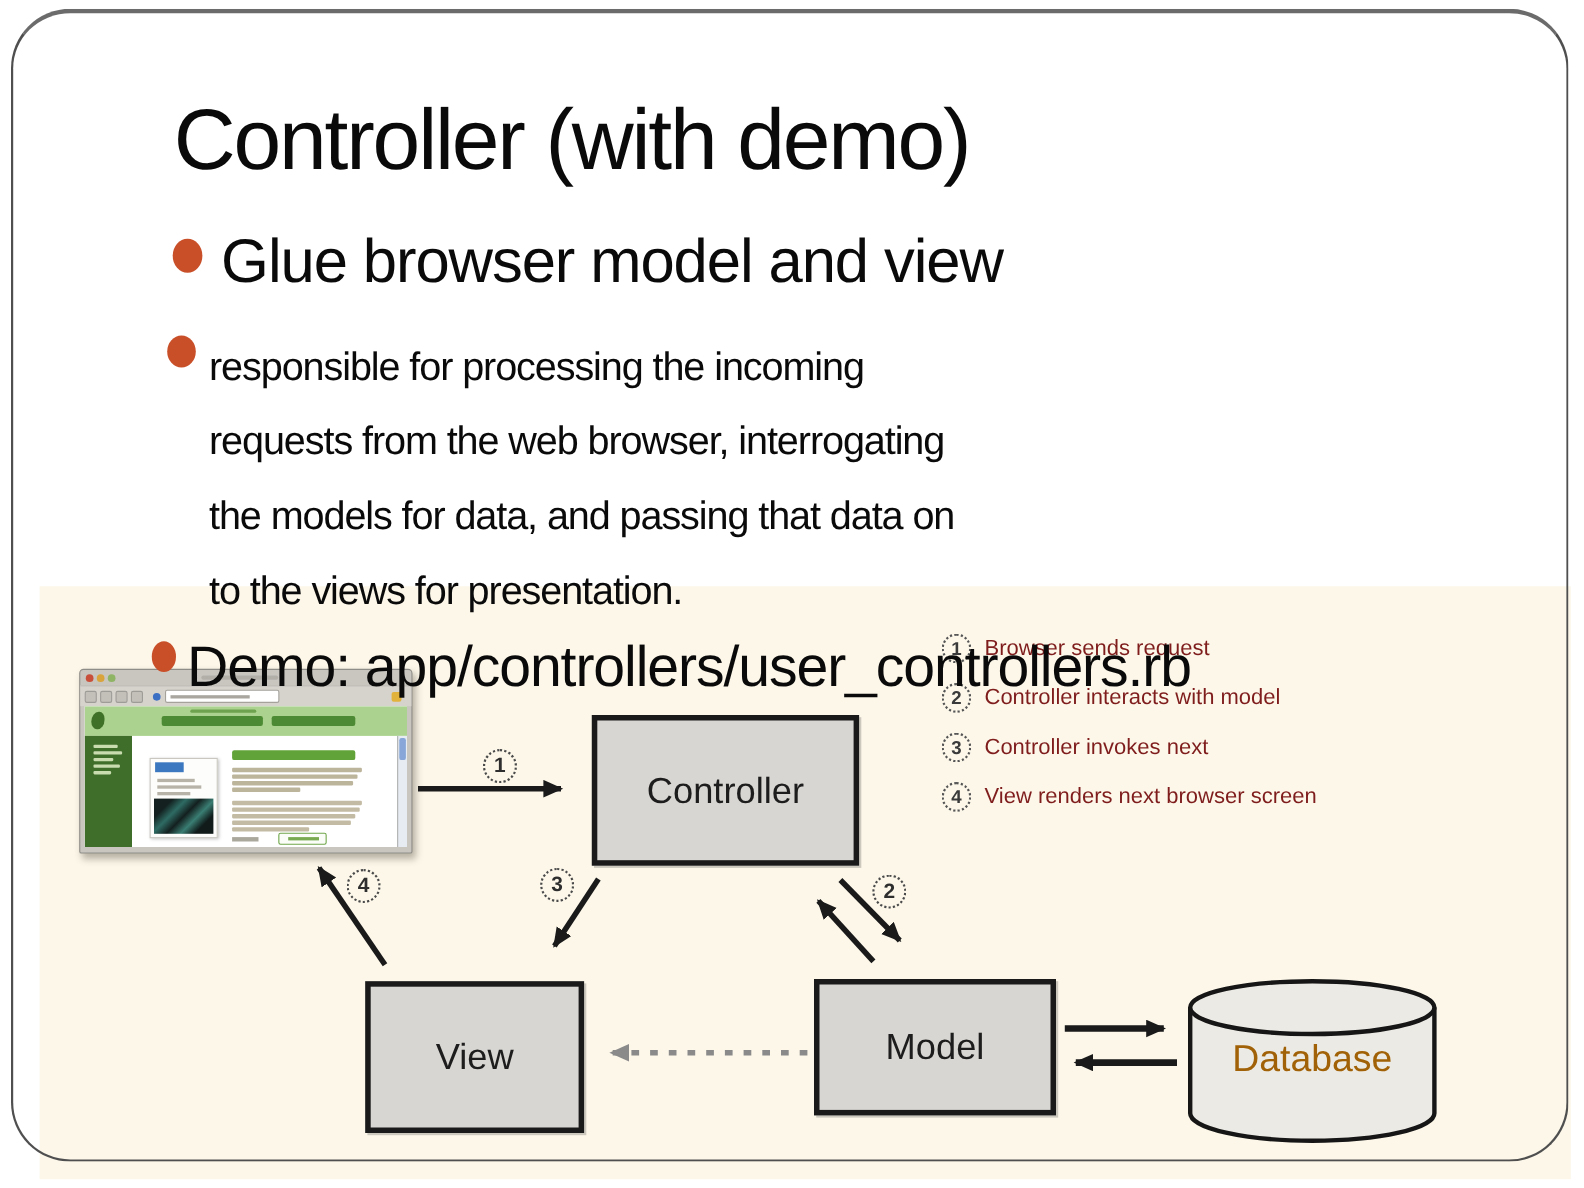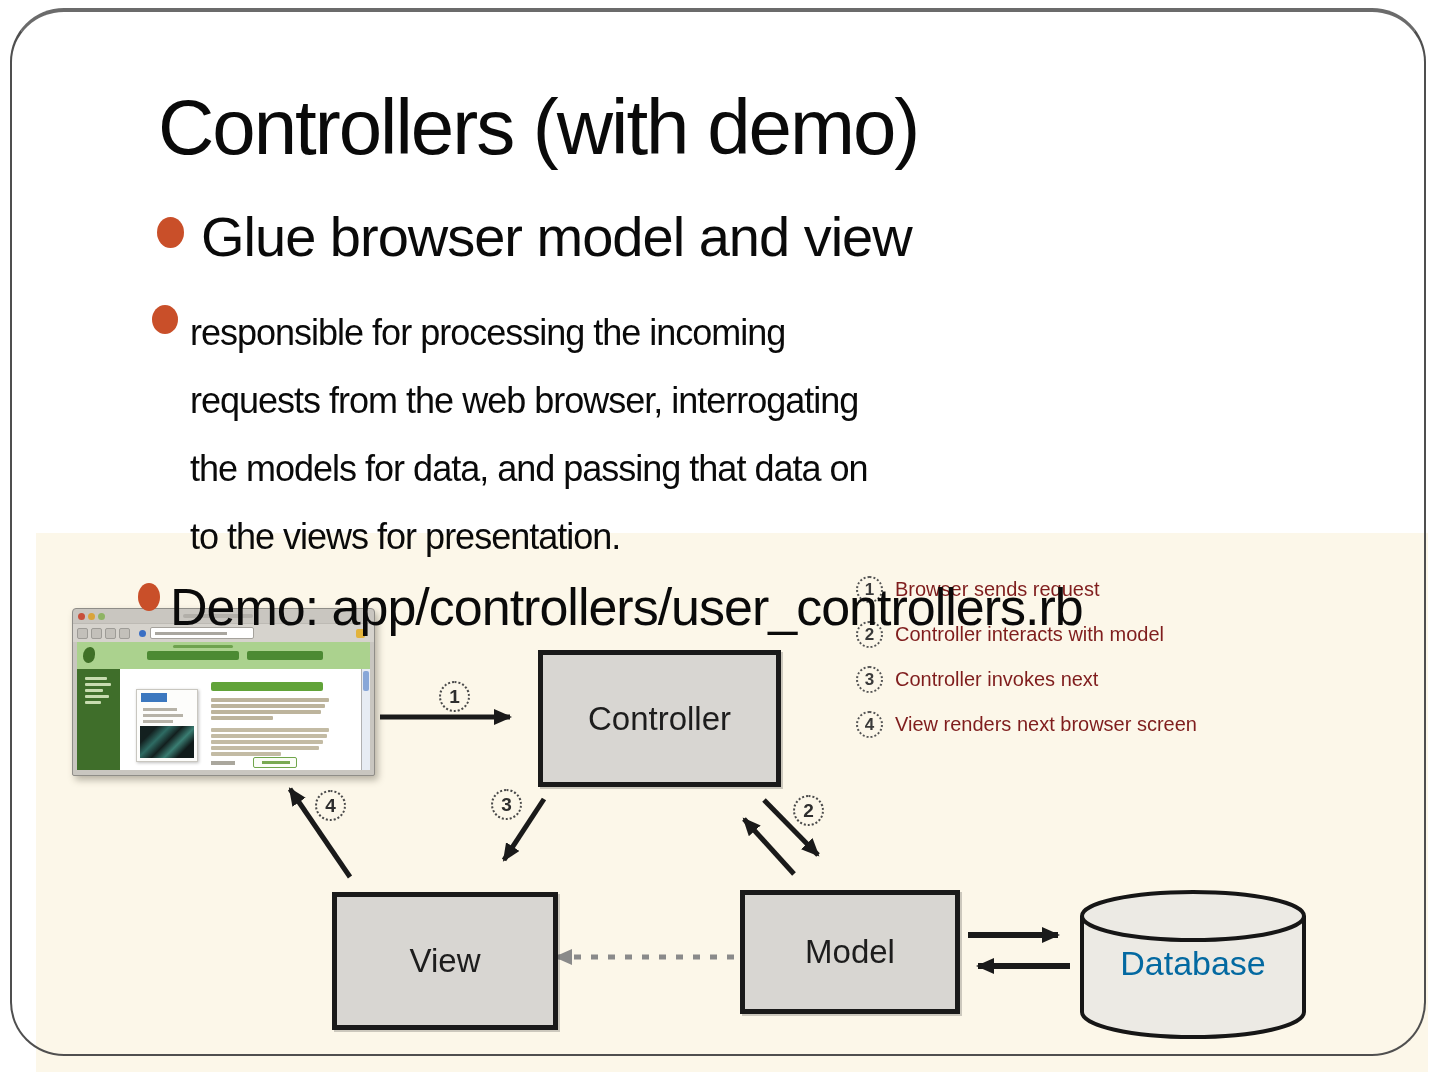--- a/index.html
+++ b/index.html
@@ -37,26 +37,26 @@
     position:absolute; left:36px; top:533px; width:1392px; height:539px;
     background:#fcf7e9; z-index:2;
   }
   .arrows { position:absolute; left:0; top:0; width:100%; height:100%; }
   .node-box {
     position:absolute; background:#d8d6d2; border:5px solid #1a1a1a; box-sizing:border-box;
     display:flex; align-items:center; justify-content:center;
     font-size:33px; color:#1d1d1d; box-shadow:2px 2px 0 rgba(60,60,60,.25);
   }
   .box-controller { left:502px; top:117px; width:243px; height:137px; }
-  .box-view       { left:296px; top:359px; width:226px; height:138px;text-align:right; }
+  .box-view       { left:296px; top:359px; width:199px; height:138px;text-align:right; }
   .box-model      { left:704px; top:357px; width:220px; height:124px; }
   .db-wrap { position:absolute; left:1042px; top:355px; width:230px; height:154px; }
   .db-label {
     position:absolute; left:0; top:56px; width:100%; text-align:center;
-    font-size:34px; color:#0369a1;
+    font-size:34px; color:#a16207;
   }
   .badge {
     position:absolute; width:31px; height:31px; border:2px dotted #4a4a4a; border-radius:50%;
     box-sizing:border-box; display:flex; align-items:center; justify-content:center;
     font-size:19px; font-weight:bold; color:#2e2e2e; background:transparent;
   }
   .badge-1 { left:403px; top:148px; }
   .badge-2 { left:757px; top:262px; }
   .badge-3 { left:455px; top:256px; }
   .badge-4 { left:279px; top:257px; }
@@ -229,21 +229,21 @@
       </div>
         <div class="legend-row">
         <span class="legend-num">4</span>
         <span class="legend-text">View renders next browser screen</span>
       </div>
       </div>
   </div>
 
   <div class="slide-frame"></div>
 
-  <div class="title">Controllers (with demo)</div>
+  <div class="title">Controller (with demo)</div>
 
   <span class="bullet-dot dot-1"></span>
   <div class="bullet1">Glue browser model and view</div>
 
   <span class="bullet-dot dot-2"></span>
   <div class="bullet2">
       <div class="line">responsible for processing the incoming</div>
       <div class="line">requests from the web browser, interrogating</div>
       <div class="line">the models for data, and passing that data on</div>
       <div class="line">to the views for presentation.</div>

